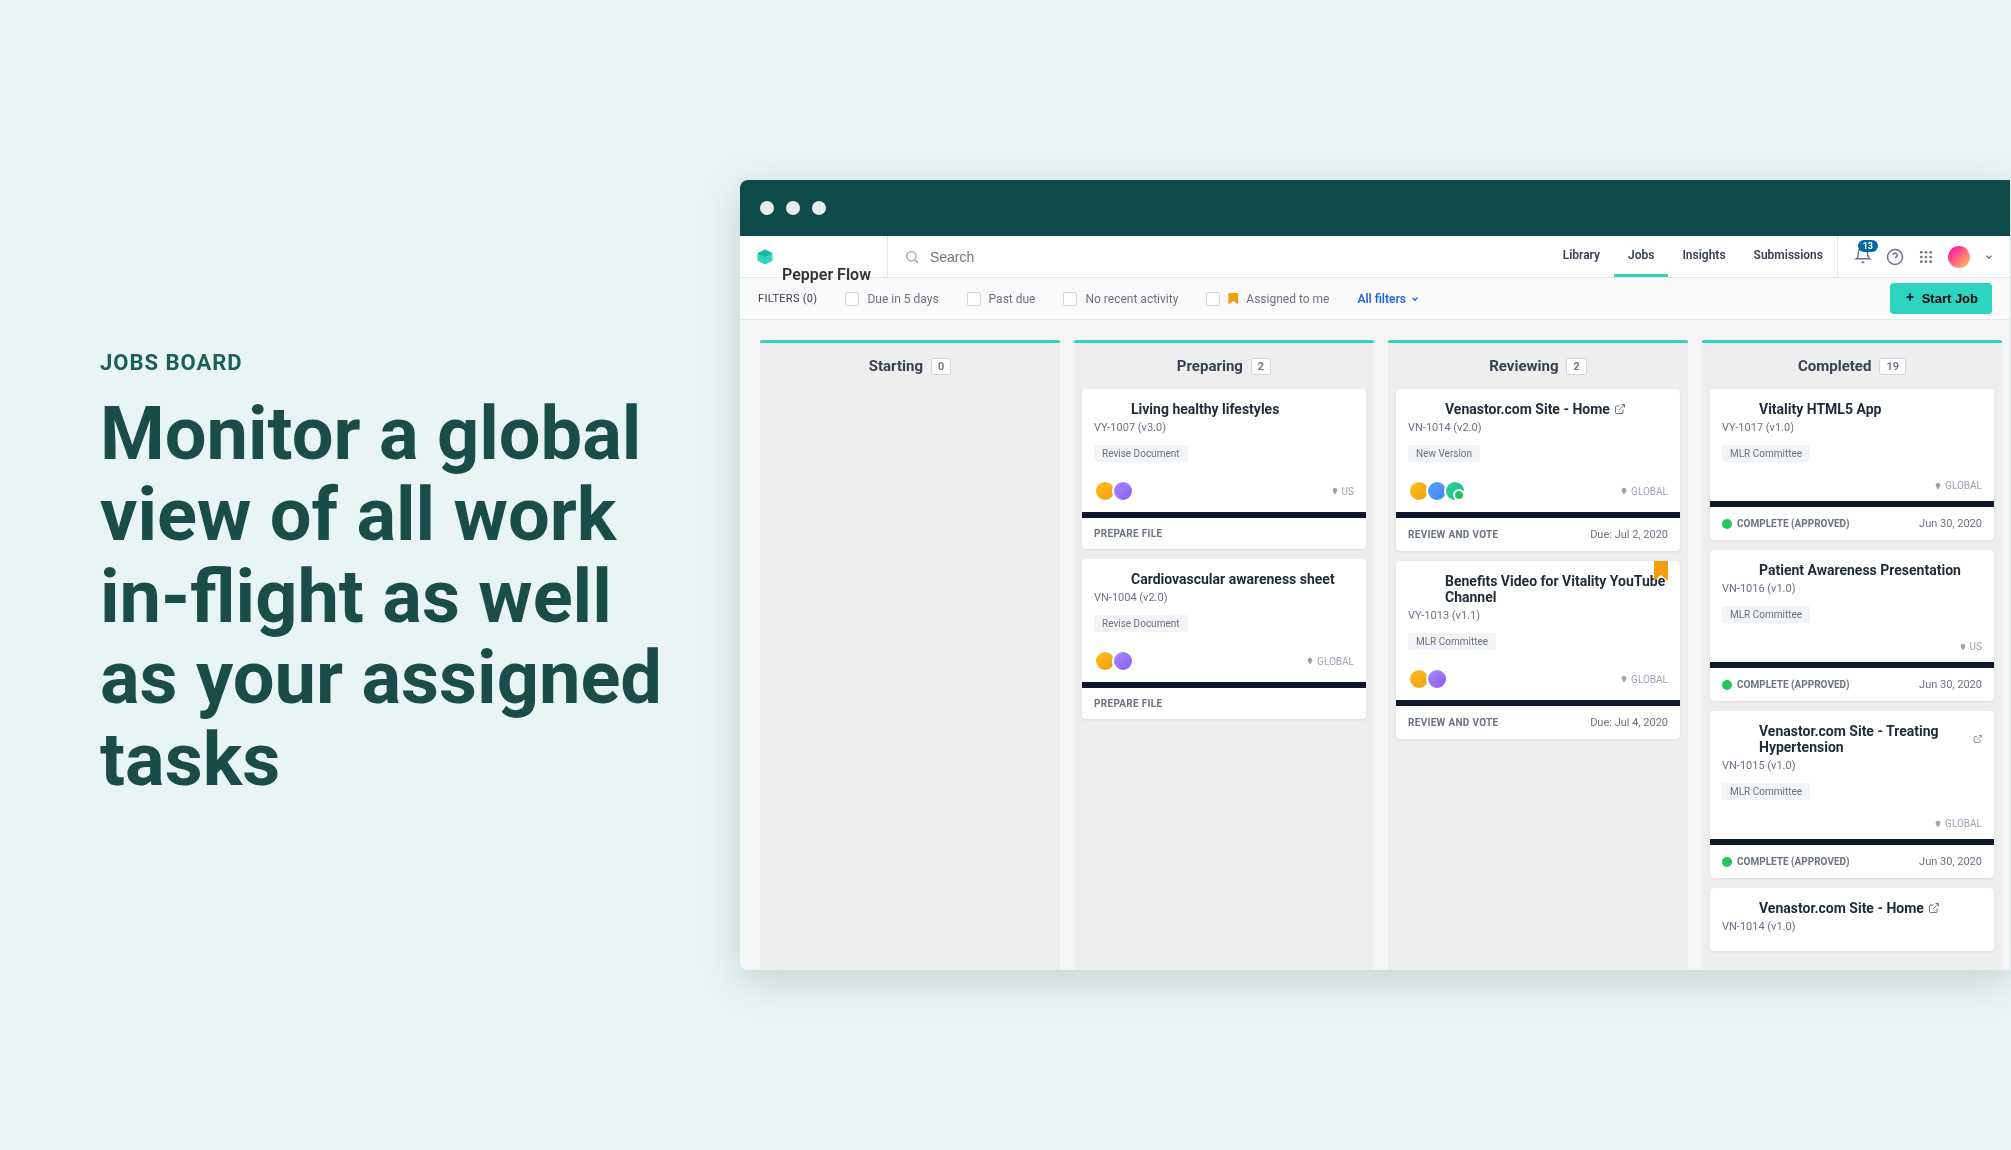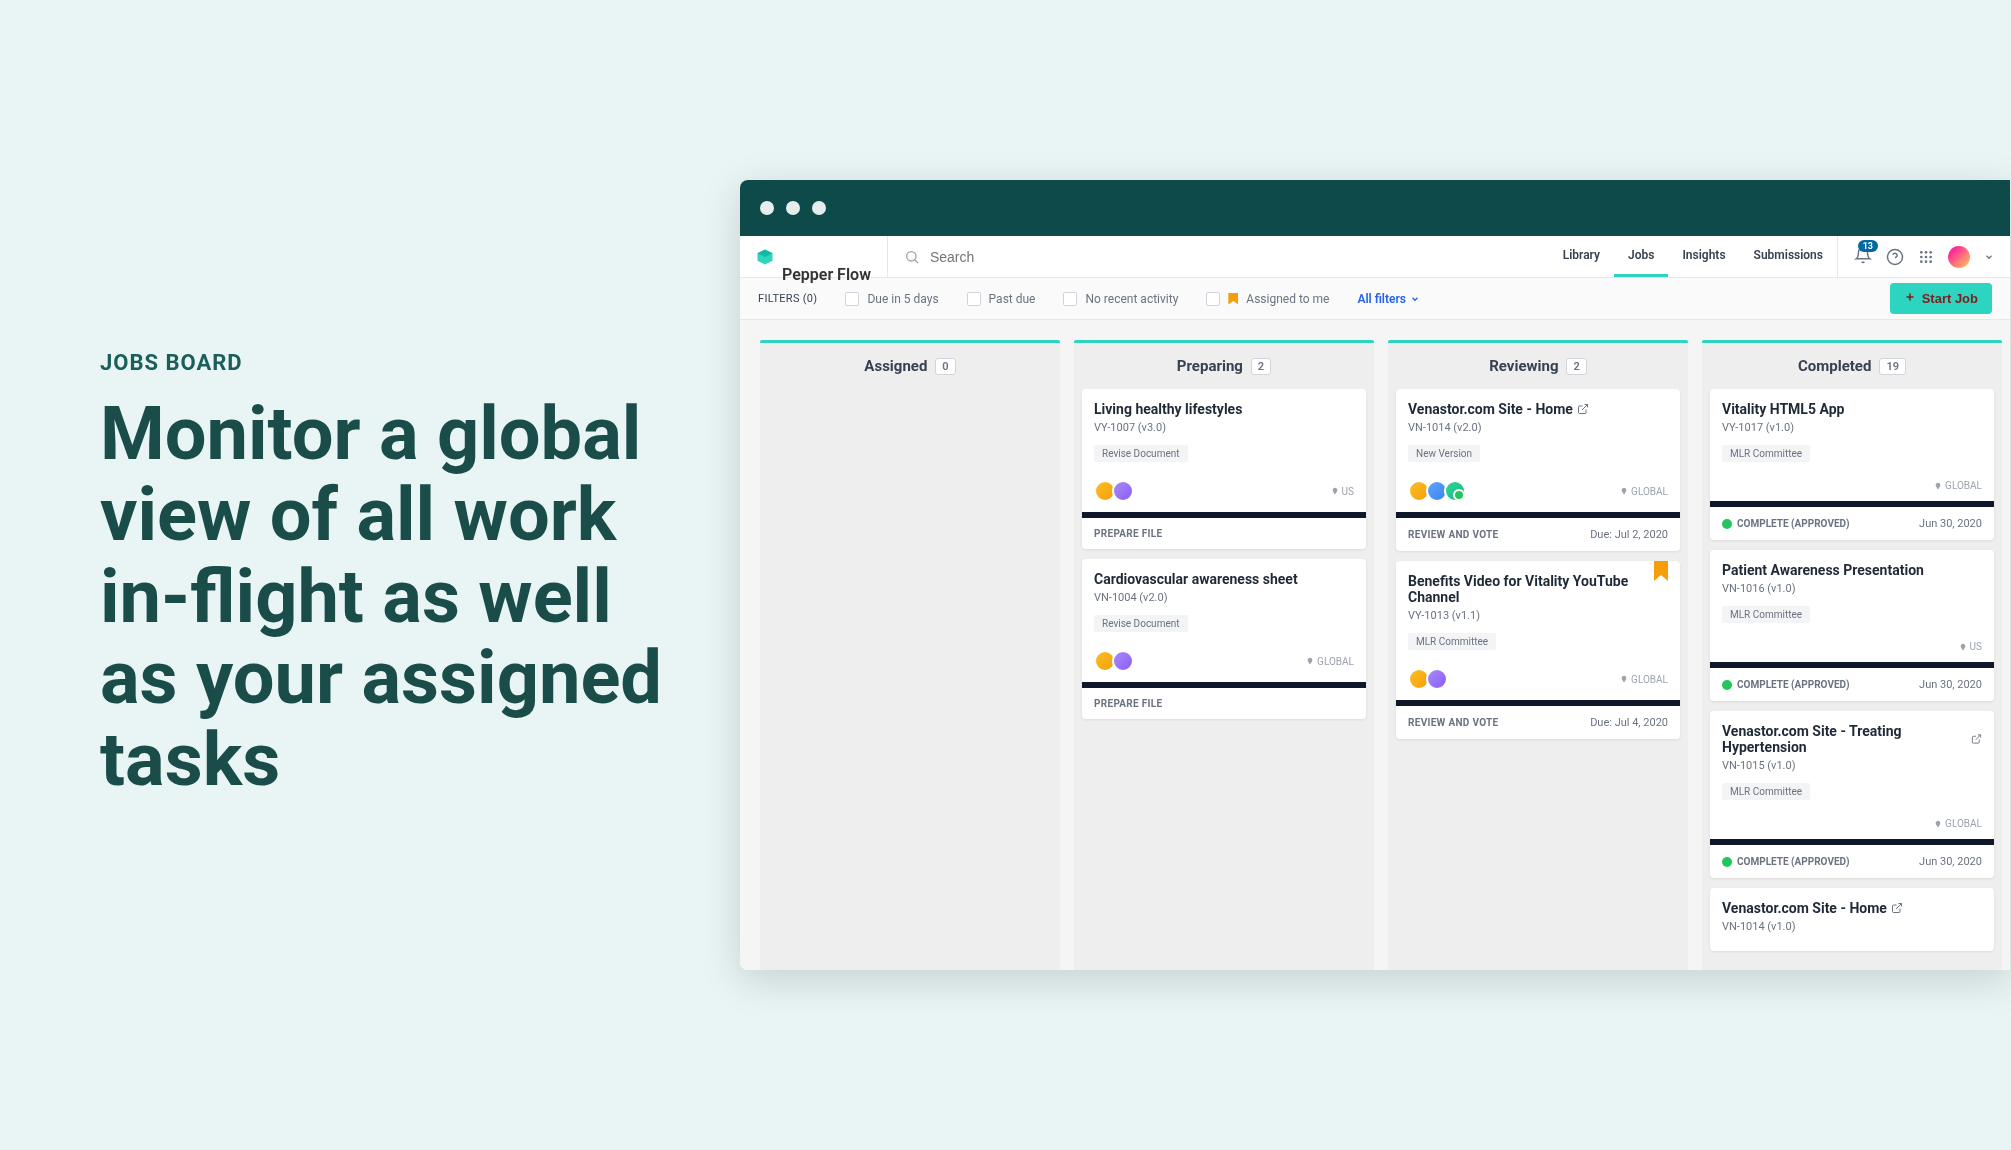--- a/index.html
+++ b/index.html
@@ -33,32 +33,32 @@
     .hdr-icon { color: #6b7280; cursor: pointer; }
     .avatar-sm { width: 22px; height: 22px; border-radius: 50%; background: linear-gradient(135deg, #f0a 0%, #fc5 100%); }
     
     .filters-bar { height: 42px; display: flex; align-items: center; padding: 0 18px; gap: 28px; border-bottom: 1px solid #e5e7eb; background: #fafafa; }
     .filters-label { font-size: 11px; font-weight: 400; color: #374151; letter-spacing: 0.3px; }
     .filter-chk { display: flex; align-items: center; gap: 8px; font-size: 12px; color: #6b7280; }
     .chkbox { width: 14px; height: 14px; border: 1px solid #d1d5db; border-radius: 2px; background: #fff; }
     .bookmark-mini { width: 10px; height: 12px; background: #f59e0b; clip-path: polygon(0 0, 100% 0, 100% 100%, 50% 70%, 0 100%); }
     .all-filters { color: #2563eb; font-size: 12px; font-weight: 600; display: flex; align-items: center; gap: 4px; cursor: pointer; }
     .spacer { flex: 1; }
-    .start-job { background: #2dd4bf; color: #7f1d1d; border: none; border-radius: 4px; padding: 8px 14px; font-size: 13px; font-weight: 600; display: flex; align-items: flex-start; gap: 6px; cursor: pointer; }
+    .start-job { background: #2dd4bf; color: #000000; border: none; border-radius: 4px; padding: 8px 14px; font-size: 13px; font-weight: 600; display: flex; align-items: flex-start; gap: 6px; cursor: pointer; }
     
     .board { display: flex; padding: 20px 0 0 20px; gap: 14px; height: calc(100% - 140px); overflow: hidden; background: #f5f5f5; }
     .column { width: 300px; background: #eeeeee; border-top: 3px solid #2dd4bf; border-radius: 2px; display: flex; flex-direction: column; }
     .col-header { padding: 14px; text-align: center; display: flex; justify-content: center; align-items: center; gap: 8px; }
     .col-title { font-size: 15px; font-weight: 700; color: #374151; }
     .col-count { font-size: 11px; font-weight: 600; color: #6b7280; border: 1px solid #d1d5db; border-radius: 3px; padding: 1px 6px; background: #fff; }
     .col-body { padding: 0 8px 8px; display: flex; flex-direction: column; gap: 10px; overflow-y: auto; }
     
     .card { background: #fff; border-radius: 4px; box-shadow: 0 1px 3px rgba(0,0,0,0.08); position: relative; }
     .card-top { padding: 12px 12px 10px; }
-    .card-title { font-size: 14px; font-weight: 700; color: #1f2937; margin-bottom: 4px; display: flex; align-items: center; gap: 4px; }
+    .card-title { font-size: 14px; font-weight: 700; color: #1f2937; margin-bottom: 4px; display: flex; align-items: center; gap: 4px; margin-left: 37px; }
     .card-sub { font-size: 11px; color: #6b7280; margin-bottom: 8px; }
     .card-tag { display: inline-block; font-size: 10px; color: #6b7280; background: #f3f4f6; padding: 3px 8px; border-radius: 2px; }
     .card-mid { display: flex; align-items: center; justify-content: space-between; padding: 8px 12px 10px; }
     .avatars { display: flex; }
     .av { width: 22px; height: 22px; border-radius: 50%; border: 2px solid #fff; margin-left: -4px; }
     .av:first-child { margin-left: 0; }
     .av1 { background: linear-gradient(135deg,#fbbf24,#f59e0b); }
     .av2 { background: linear-gradient(135deg,#a78bfa,#8b5cf6); }
     .av3 { background: linear-gradient(135deg,#60a5fa,#3b82f6); }
     .av4 { background: linear-gradient(135deg,#34d399,#10b981); position: relative; }
@@ -173,21 +173,21 @@
               <line x1="12" y1="5" x2="12" y2="19"></line>
               <line x1="5" y1="12" x2="19" y2="12"></line>
             </svg>
             <span>Start Job</span>
           </button>
       </div>
 
       <div class="board" id="board">
           <div class="column">
     <div class="col-header">
-      <span class="col-title">Assigned</span>
+      <span class="col-title">Starting</span>
       <span class="col-count">0</span>
     </div>
     <div class="col-body"></div>
           </div>
           <div class="column">
     <div class="col-header">
       <span class="col-title">Preparing</span>
       <span class="col-count">2</span>
     </div>
     <div class="col-body">

